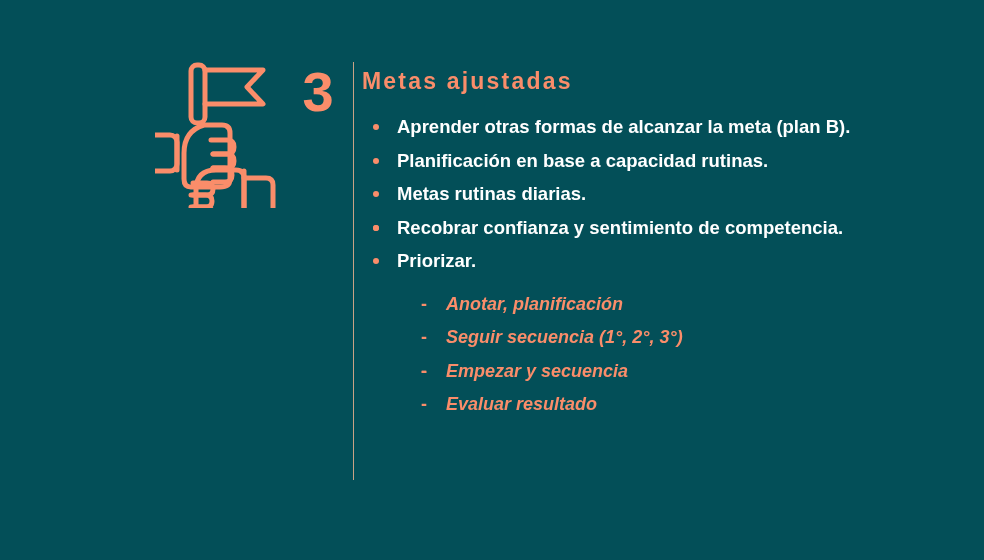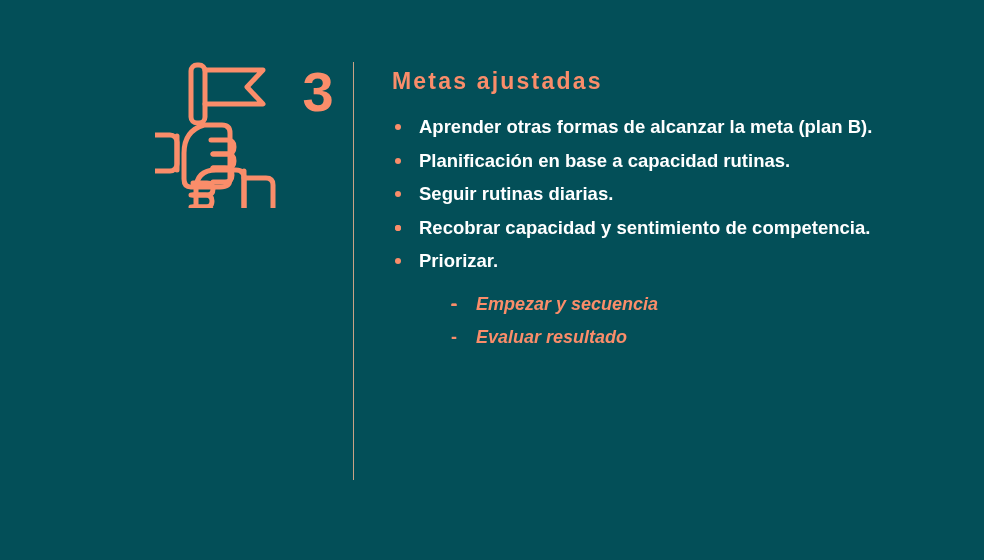--- a/index.html
+++ b/index.html
@@ -52,39 +52,39 @@
     left: 353px;
     top: 62px;
     width: 1px;
     height: 418px;
     background: #c9a285;
   }
 
   
   #content {
     position: absolute;
-    left: 392px;
+    left: 362px;
     top: 66px;
     width: 590px;
   }
 
   #section-title {
     color: #fa8d6a;
     font-size: 23px;
     font-weight: 700;
     letter-spacing: 2.2px;
     line-height: 30px;
     margin: 0 0 14px 0;
     white-space: nowrap;
   }
 
   
   #bullet-list {
     list-style: none;
-    margin: 0;
+    margin: 8px;
     padding: 0;
   }
   #bullet-list li {
     position: relative;
     padding-left: 27px;
     color: #ffffff;
     font-size: 18.5px;
     font-weight: 600;
     line-height: 33.5px;
     white-space: nowrap;
@@ -172,41 +172,43 @@
       <li>
         <span class="dot"></span>
         <span>Aprender otras formas de alcanzar la meta (plan B).</span>
       </li>
       <li>
         <span class="dot"></span>
         <span>Planificación en base a capacidad rutinas.</span>
       </li>
       <li>
         <span class="dot"></span>
-        <span>Seguir rutinas diarias.</span>
-      </li>
-      <li>
-        <span class="dot"></span>
-      </li>
-      <li>
-        <span class="dot"></span>
-        <span>Recobrar capacidad y sentimiento de competencia.</span>
+        <span>Metas rutinas diarias.</span>
+      </li>
+      <li>
+        <span class="dot"></span>
+      </li>
+      <li>
+        <span class="dot"></span>
+        <span>Recobrar confianza y sentimiento de competencia.</span>
       </li>
       <li>
         <span class="dot"></span>
         <span>Priorizar.</span>
       </li>
     </ul>
 
     <ul id="sub-list">
       <li>
         <span class="dash">-</span>
-      </li>
-      <li>
-        <span class="dash">-</span>
+        <span>Anotar, planificación</span>
+      </li>
+      <li>
+        <span class="dash">-</span>
+        <span>Seguir secuencia (1°, 2°, 3°)</span>
       </li>
       <li>
         <span class="dash">-</span>
       </li>
       <li>
         <span class="dash">-</span>
         <span>Empezar y secuencia</span>
       </li>
       <li>
         <span class="dash">-</span>

